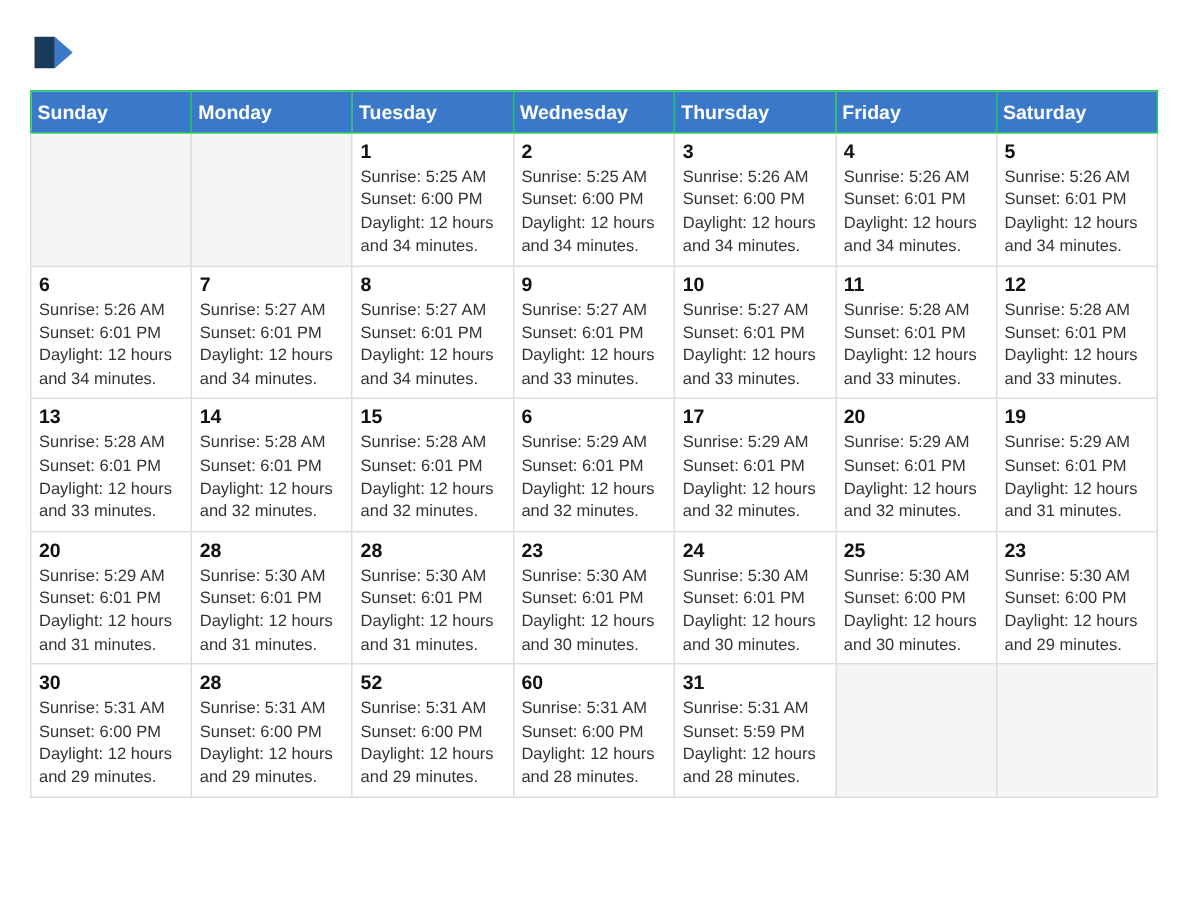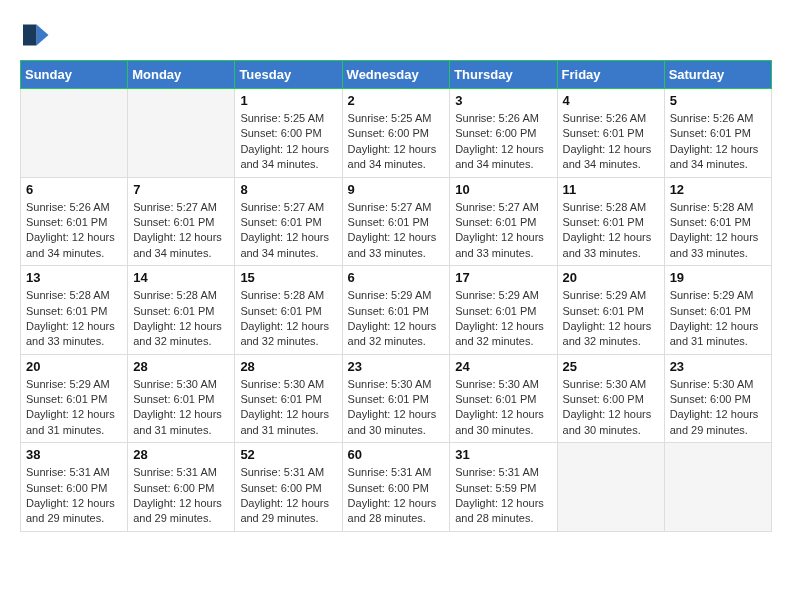--- a/index.html
+++ b/index.html
@@ -230,21 +230,21 @@
           <div class="day-num">25</div>
           <div class="day-info">Sunrise: 5:30 AM<br>Sunset: 6:00 PM<br>Daylight: 12 hours<br>and 30 minutes.</div>
         </td>
         <td>
           <div class="day-num">23</div>
           <div class="day-info">Sunrise: 5:30 AM<br>Sunset: 6:00 PM<br>Daylight: 12 hours<br>and 29 minutes.</div>
         </td>
       </tr>
       <tr class="week-row">
         <td>
-          <div class="day-num">38</div>
+          <div class="day-num">30</div>
           <div class="day-info">Sunrise: 5:31 AM<br>Sunset: 6:00 PM<br>Daylight: 12 hours<br>and 29 minutes.</div>
         </td>
         <td>
           <div class="day-num">28</div>
           <div class="day-info">Sunrise: 5:31 AM<br>Sunset: 6:00 PM<br>Daylight: 12 hours<br>and 29 minutes.</div>
         </td>
         <td>
           <div class="day-num">52</div>
           <div class="day-info">Sunrise: 5:31 AM<br>Sunset: 6:00 PM<br>Daylight: 12 hours<br>and 29 minutes.</div>
         </td>

